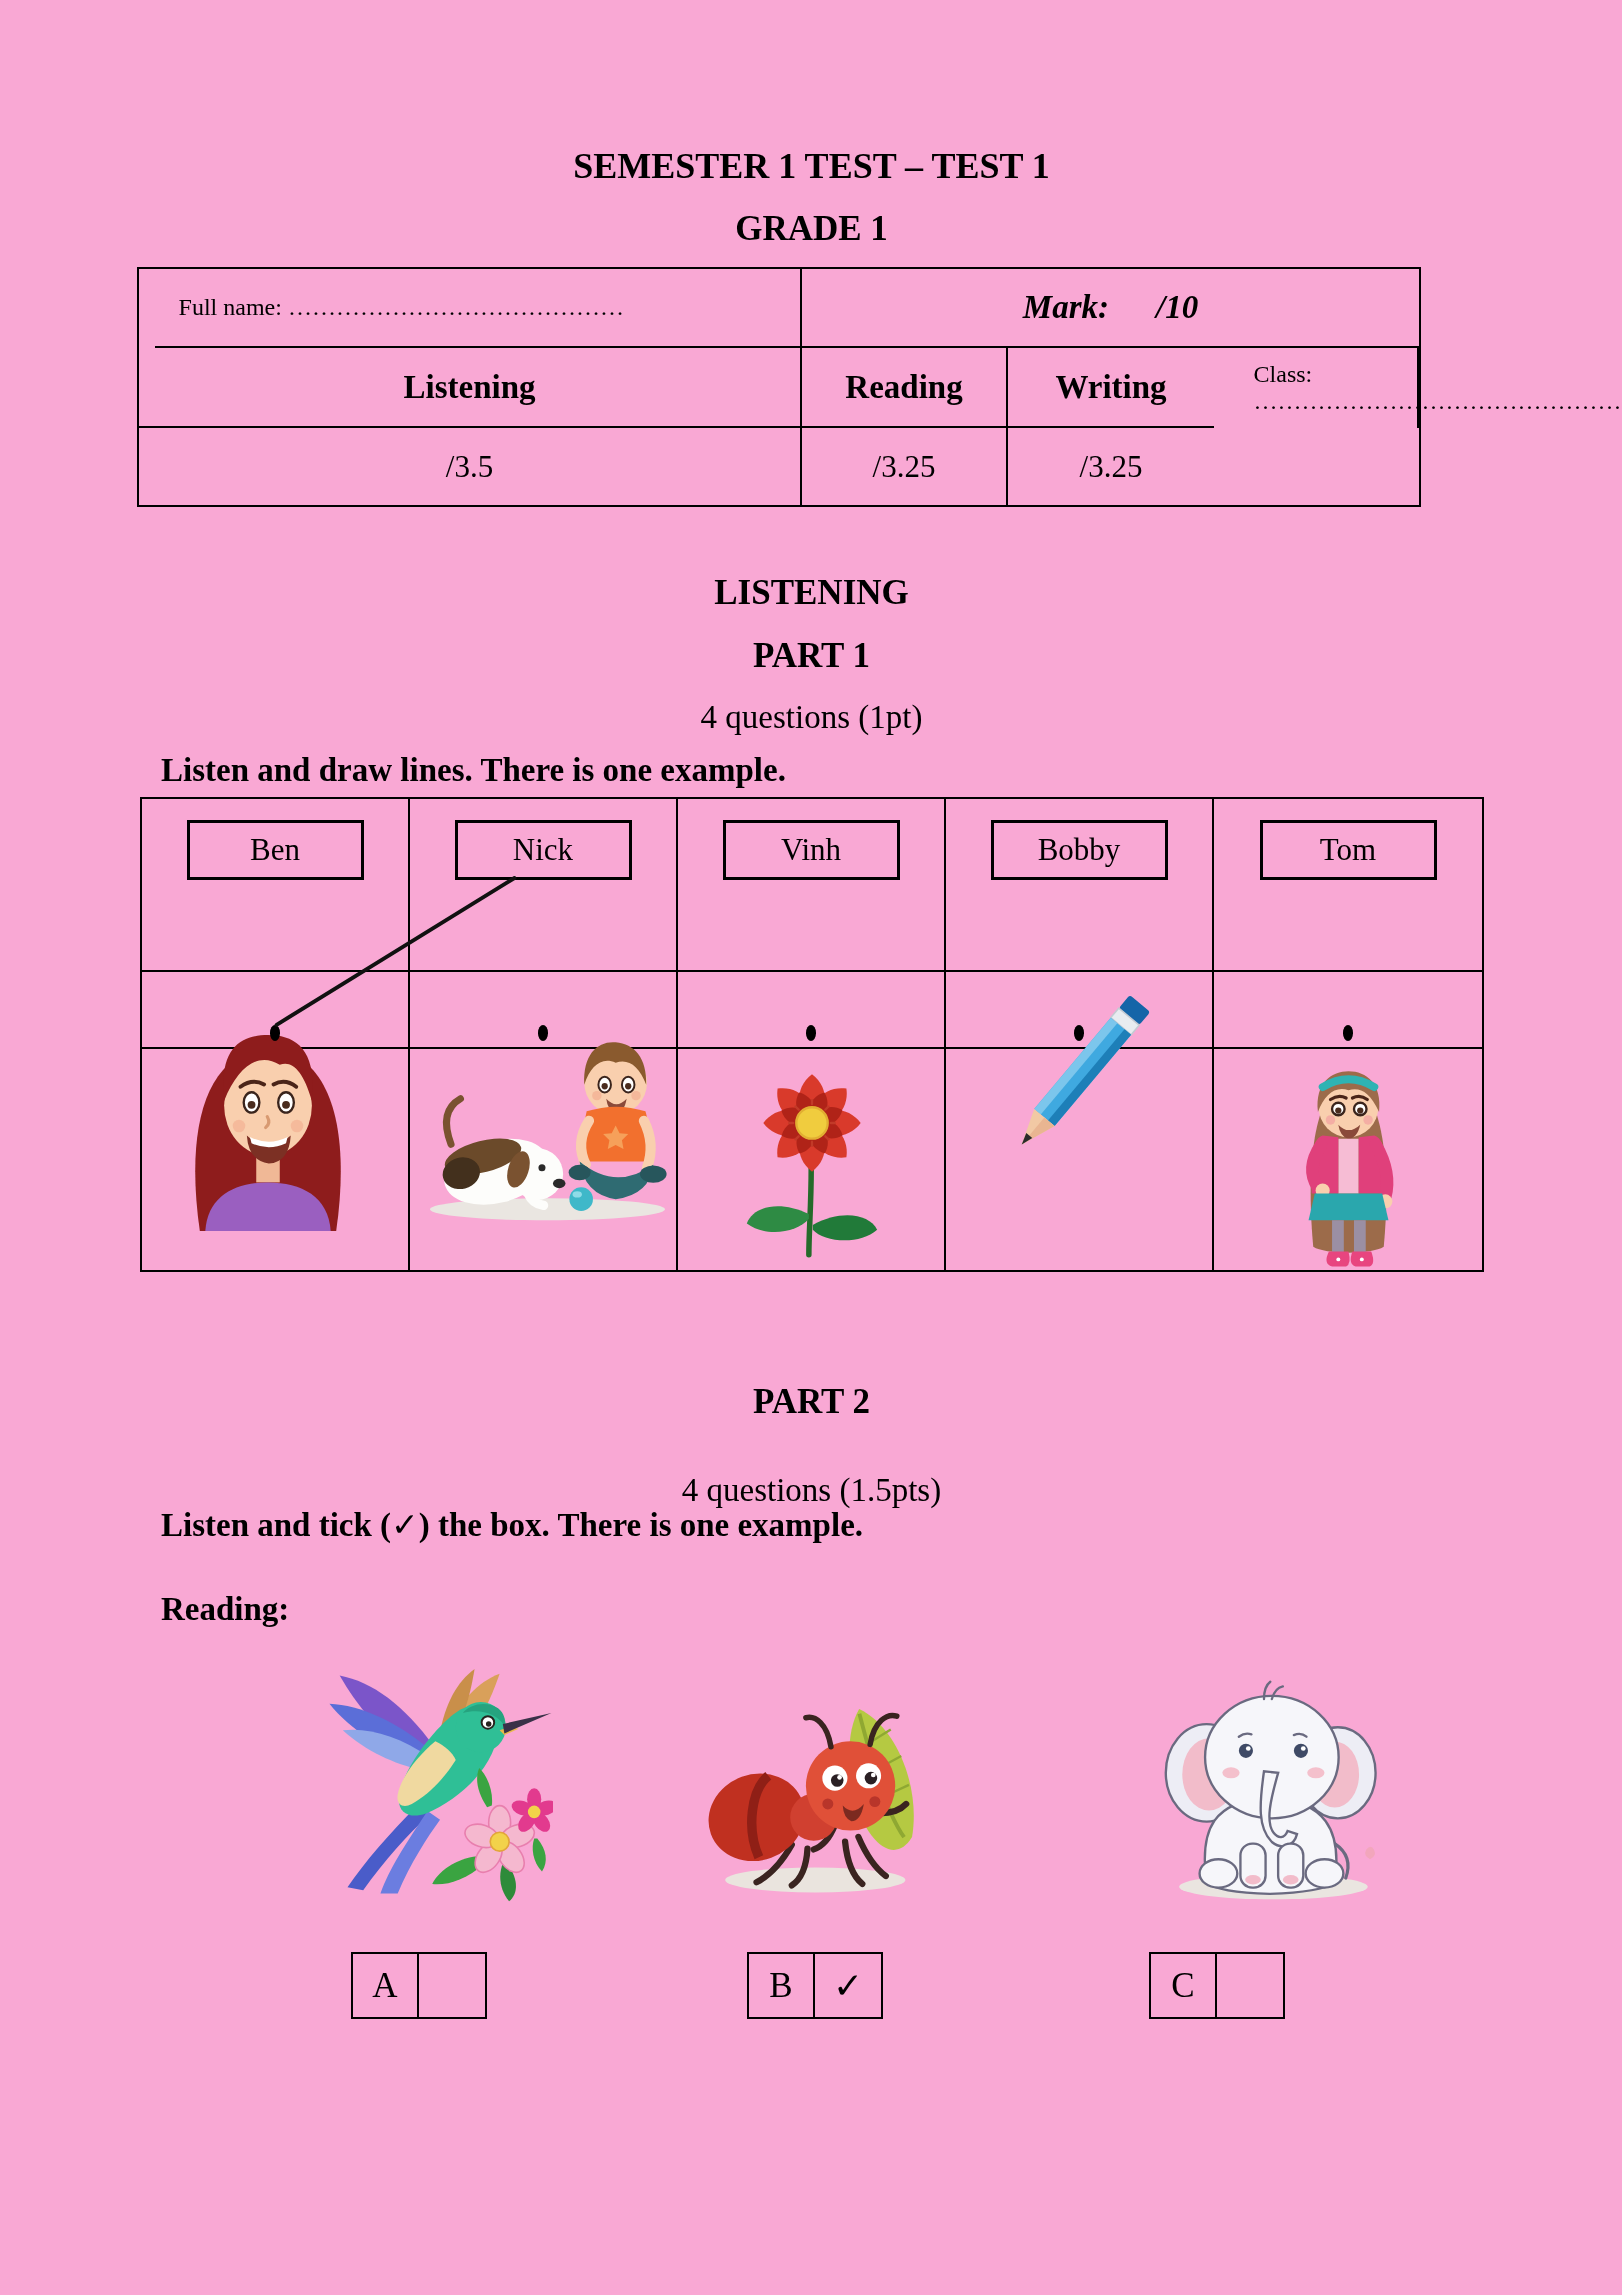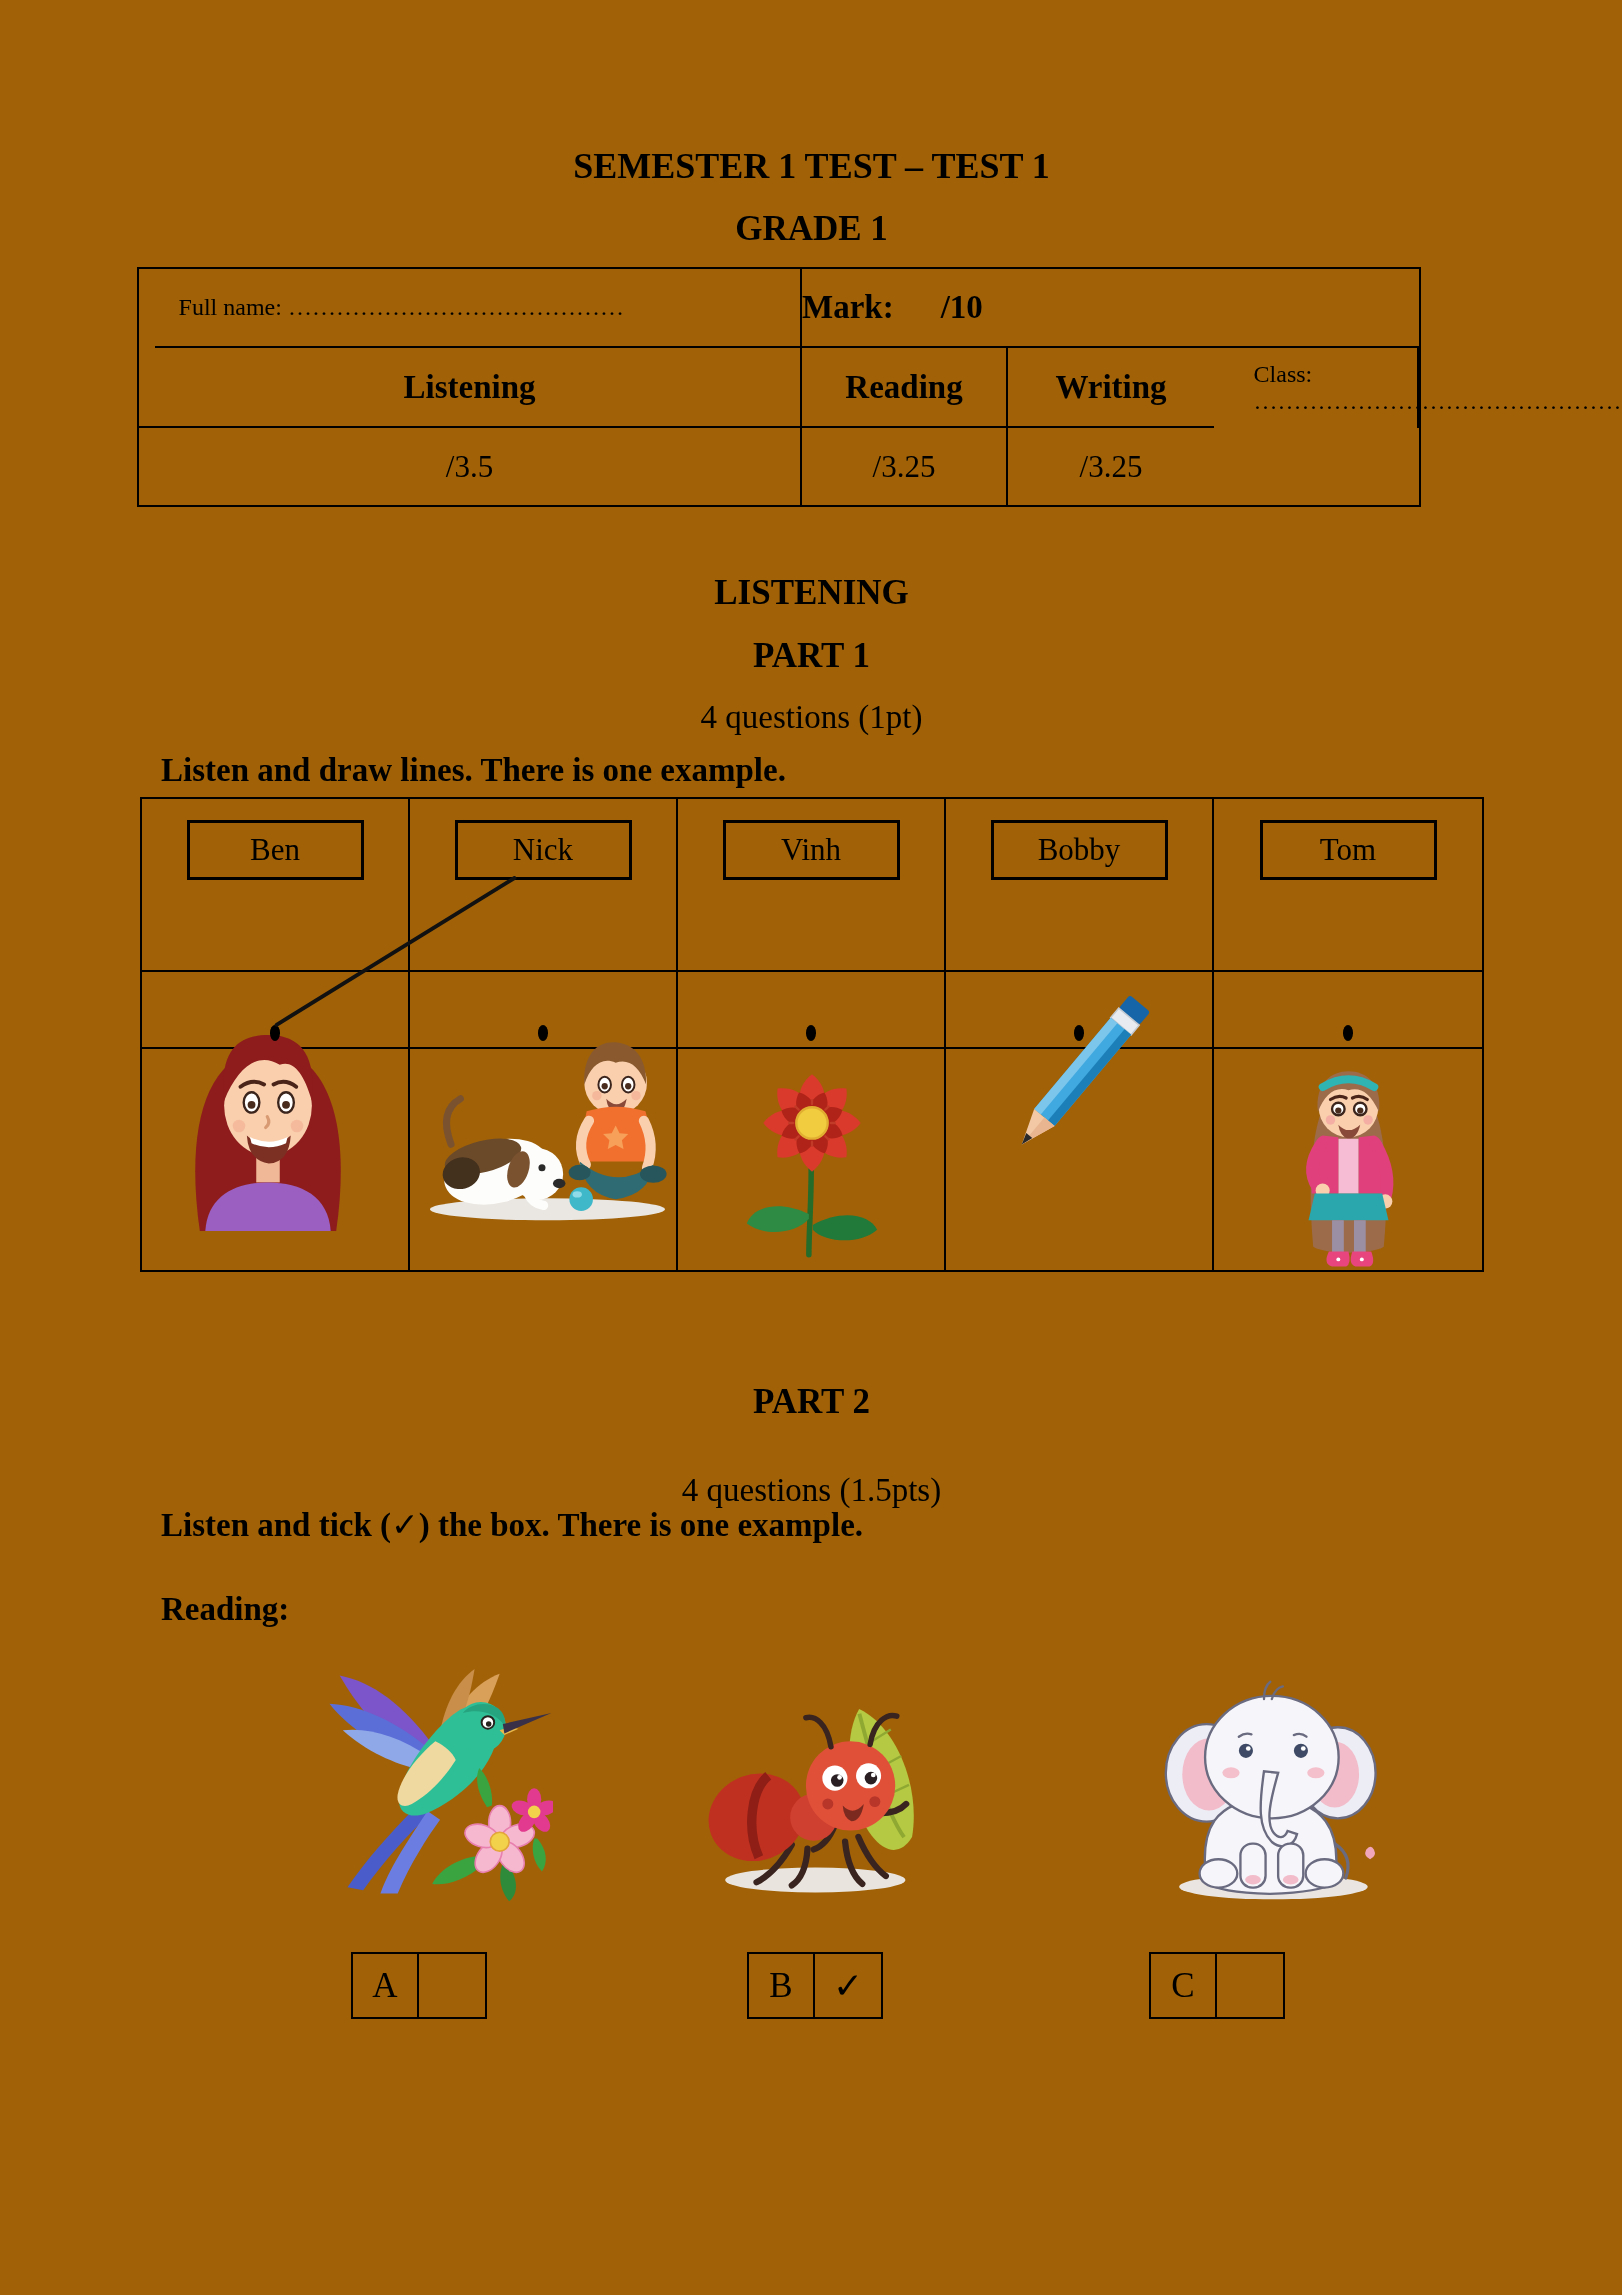--- a/index.html
+++ b/index.html
@@ -1,17 +1,17 @@
 <!DOCTYPE html>
 <html style="font-size:12.6px"><head>
 <meta charset="utf-8">
 <style>
   html,body{margin:0;padding:0;background:#ffffff;}
   .page{
-    position:relative;width:1623px;height:2295px;background:#a16207;
+    position:relative;width:1623px;height:2295px;background:#f9a8d4;
     font-family:"Liberation Serif","DejaVu Serif",serif;color:#000;overflow:hidden;
   }
   .center-line{position:absolute;left:0;width:100%;text-align:center;}
   .bold{font-weight:bold;}
   .t46{font-size:36px;line-height:1.15;}
   .t44{font-size:35px;line-height:1.15;}
   .t42{font-size:33px;line-height:1.15;}
   .left-text{position:absolute;left:161px;}
 
   
@@ -21,21 +21,21 @@
     grid-template-rows:79px 80px 77px;
     border:2.4px solid #000;box-sizing:content-box;
   }
   .info-table .cell{
     border-right:2.4px solid #000;border-bottom:2.4px solid #000;
     display:flex;align-items:center;box-sizing:border-box;
   }
   .info-table .cell.col-last{border-right:none;}
   .info-table .cell.row-last{border-bottom:none;}
   .info-table .label-cell{padding-left:23.6px;font-size:24px;margin-left:16px;}
-  .info-table .mark-cell{grid-column:2/5;justify-content:flex-start;gap:47px;font-weight:bold;font-size:33px;}
+  .info-table .mark-cell{grid-column:2/5;justify-content:center;gap:47px;font-weight:bold;font-size:33px;font-style:italic;}
   .info-table .head-cell{justify-content:center;font-weight:bold;font-size:33px;}
   .info-table .score-cell{justify-content:center;font-size:31px;}
 
   
   .match-table{
     position:absolute;left:140px;top:797px;
     display:grid;grid-template-columns:repeat(5,268px);
     grid-template-rows:173px 77px 221px;
     border:2.4px solid #000;
   }

